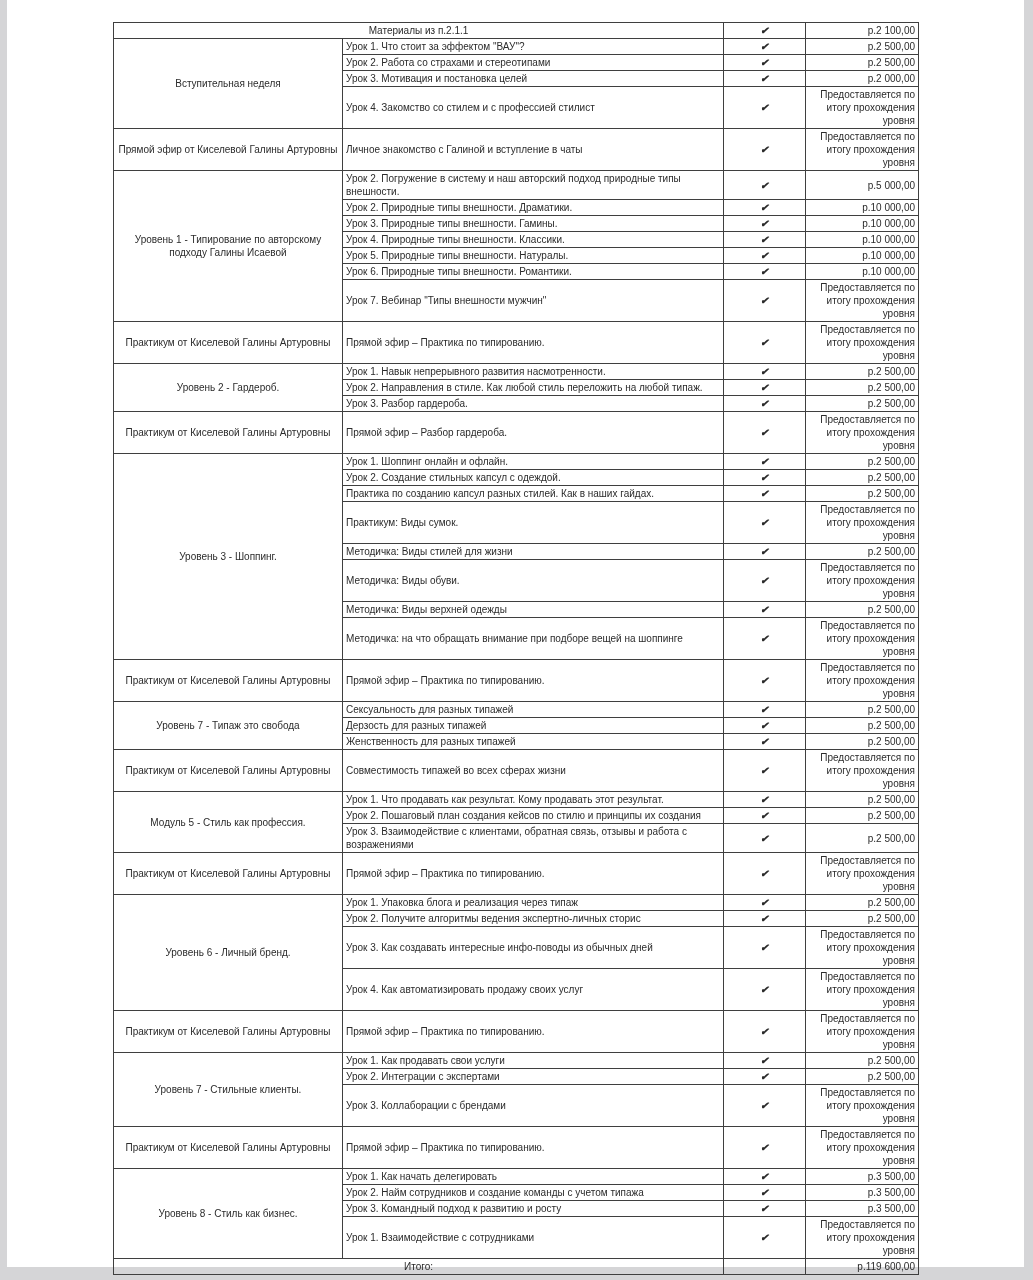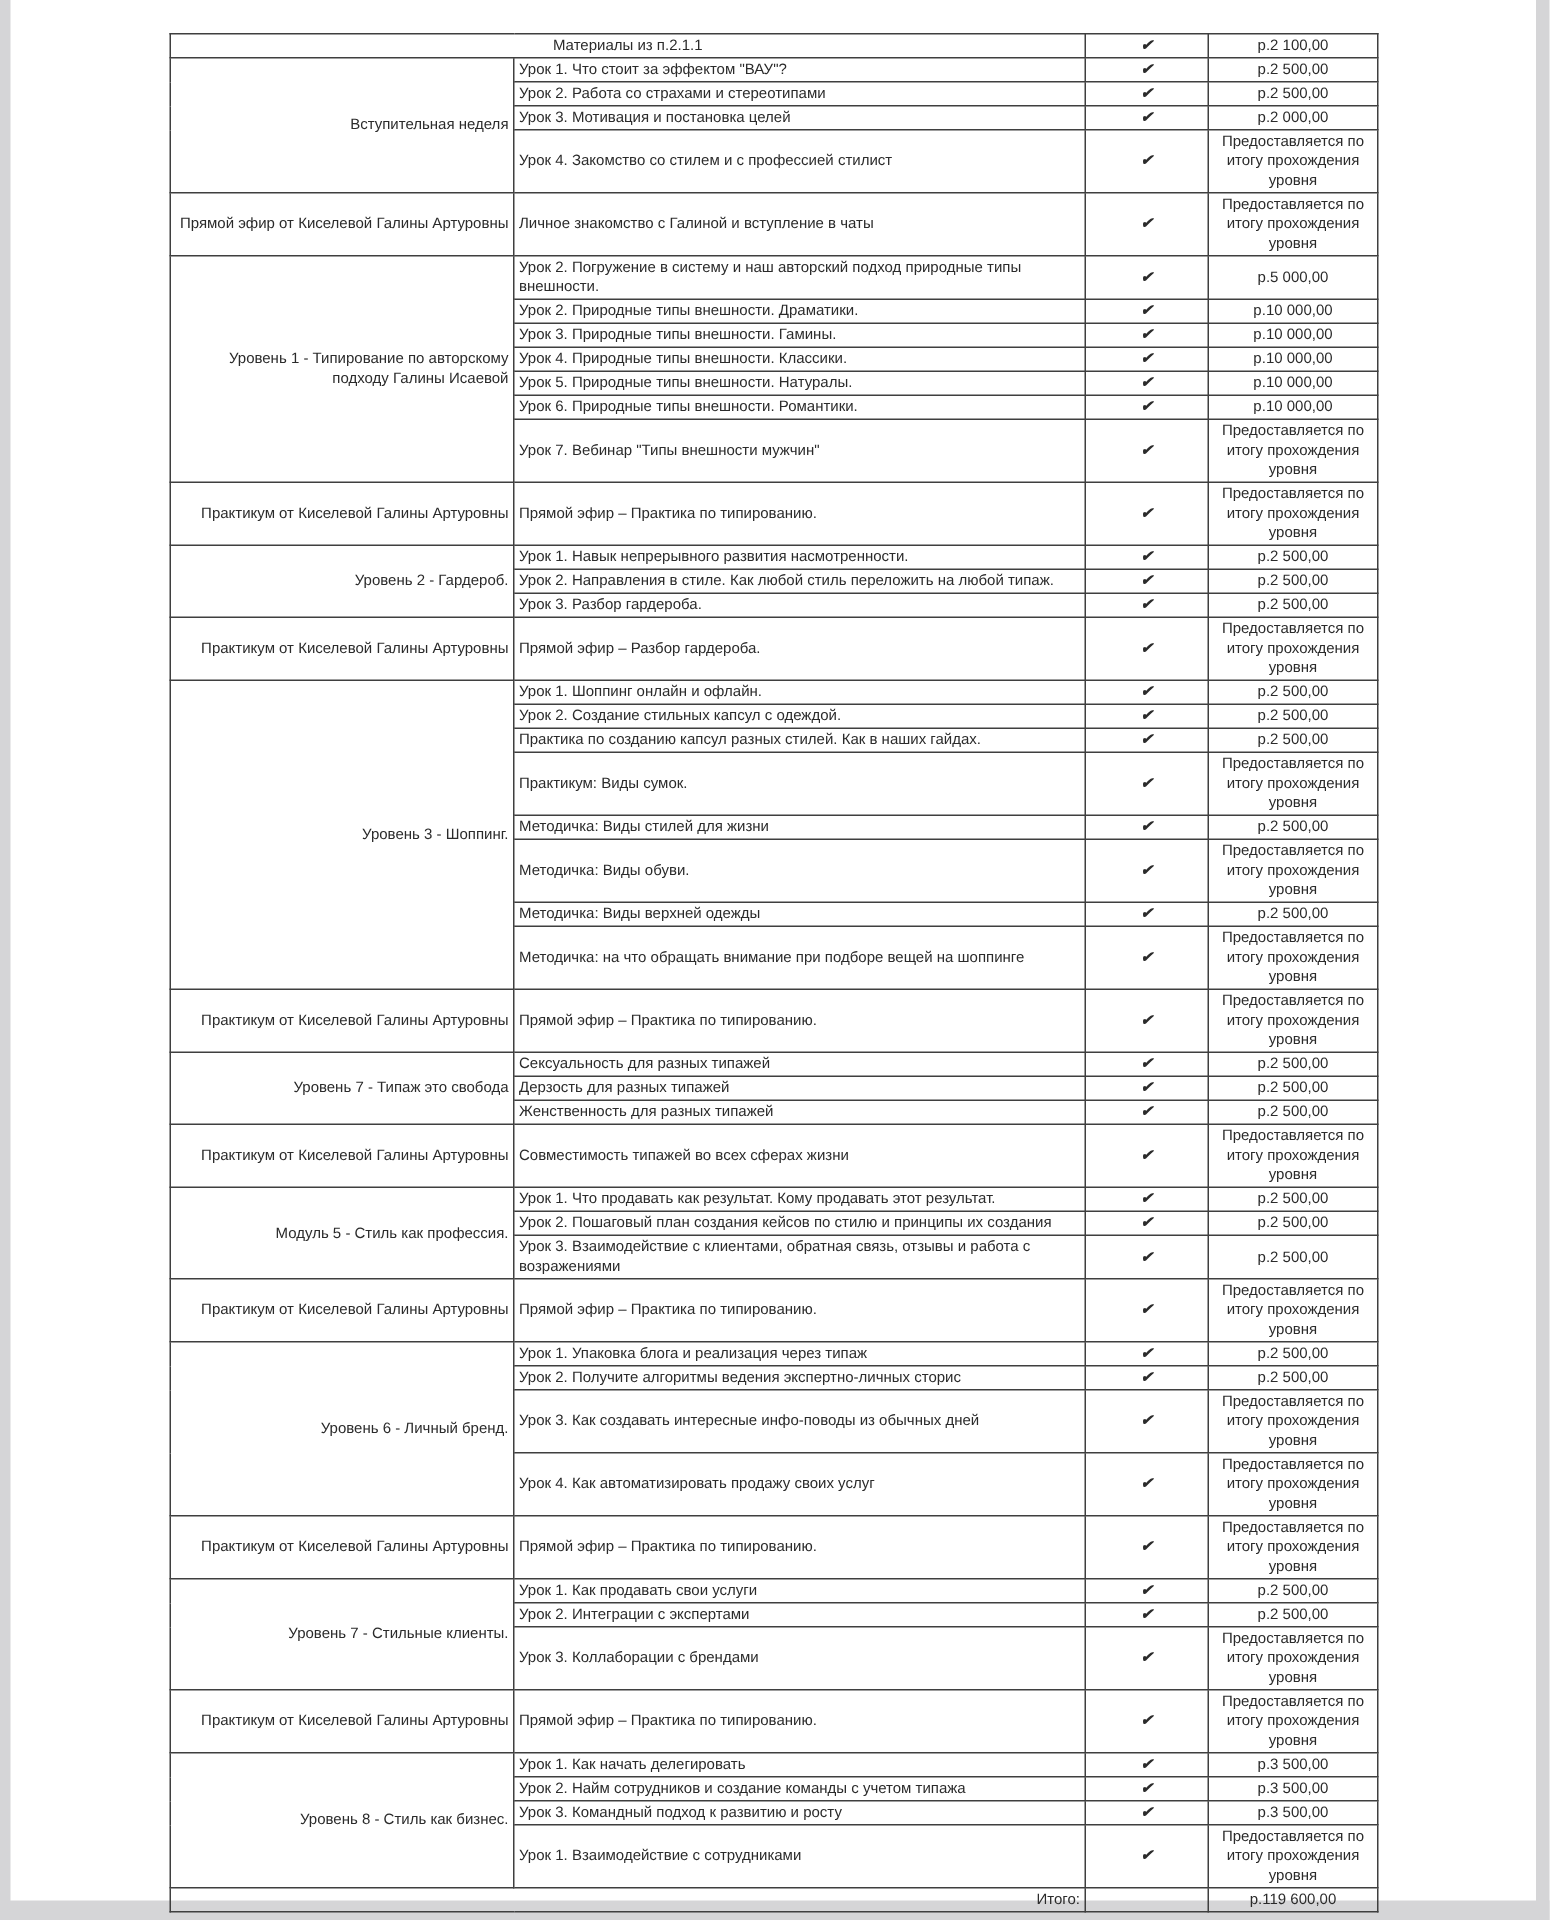--- a/index.html
+++ b/index.html
@@ -26,32 +26,32 @@
   table.course td {
     border: 1px solid #3f3f3f;
     padding: 1px 3px;
     font-size: 10px;
     line-height: 13px;
     color: #2b2b2b;
     vertical-align: middle;
     word-wrap: break-word;
   }
   td.title-cell  { text-align: center; }
-  td.section-cell{ text-align: right; }
+  td.section-cell{ text-align: center; }
   td.lesson-cell { text-align: left; }
   td.check-cell  {
     text-align: center;
     font-weight: bold;
     font-style: italic;
     font-size: 11.5px;
     padding: 0;
   }
-  td.price-cell  { text-align: center; }
+  td.price-cell  { text-align: right; }
   td.va-bottom   { vertical-align: bottom; }
-  td.total-label { text-align: right; }
+  td.total-label { text-align: center; }
 </style>
 </head>
 <body>
 
 <div class="edge edge-left"></div>
 <div class="edge edge-right"></div>
 <div class="edge edge-bottom"></div>
 
 <div class="table-wrap">
   <table class="course">

